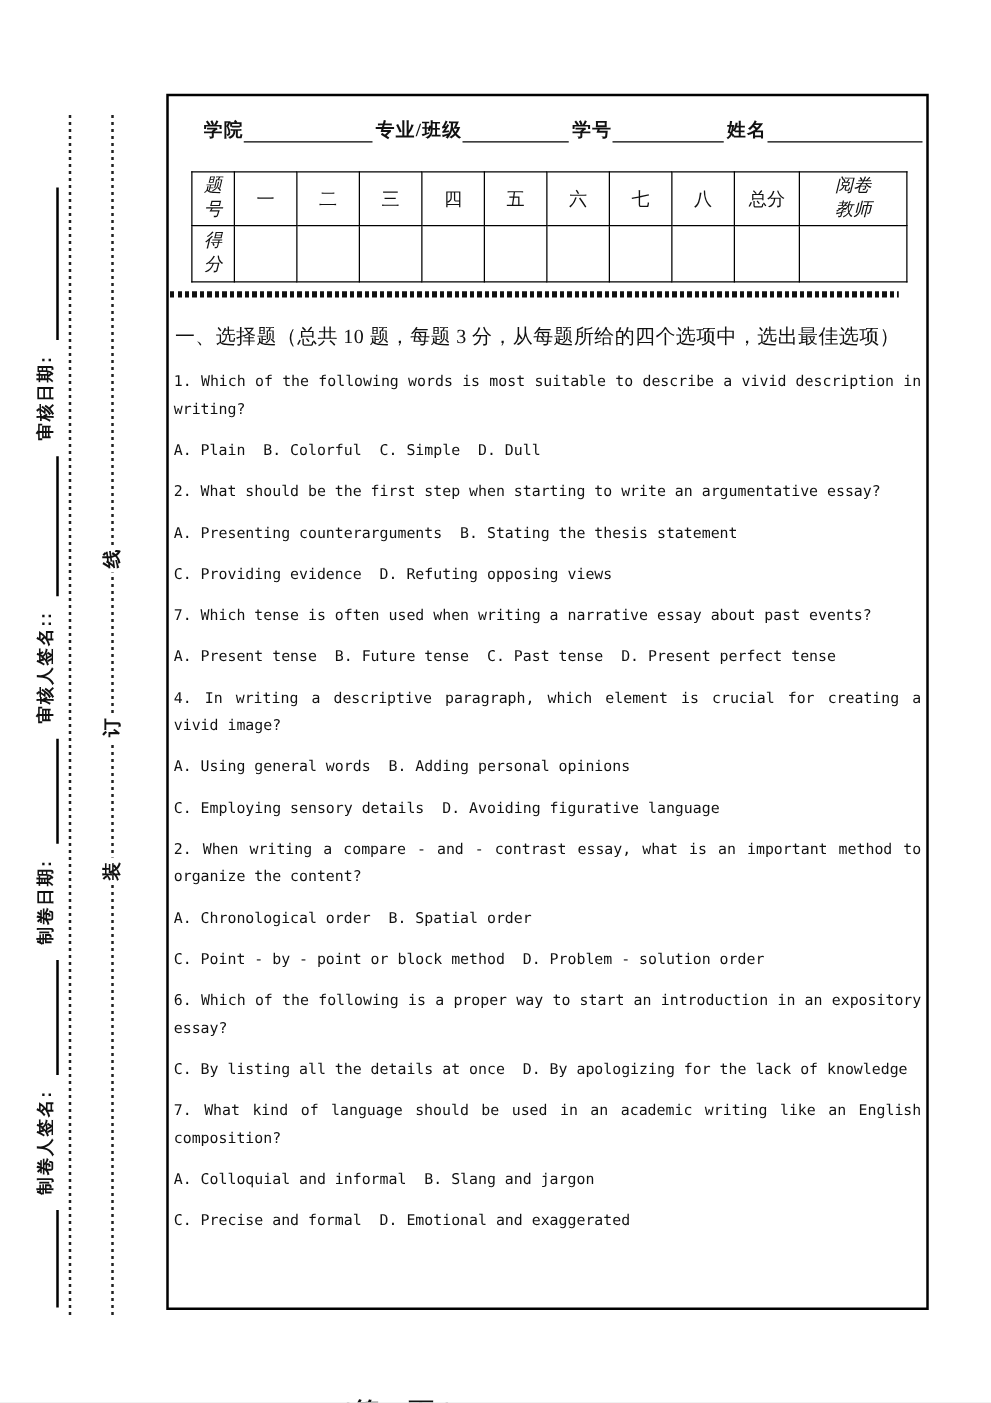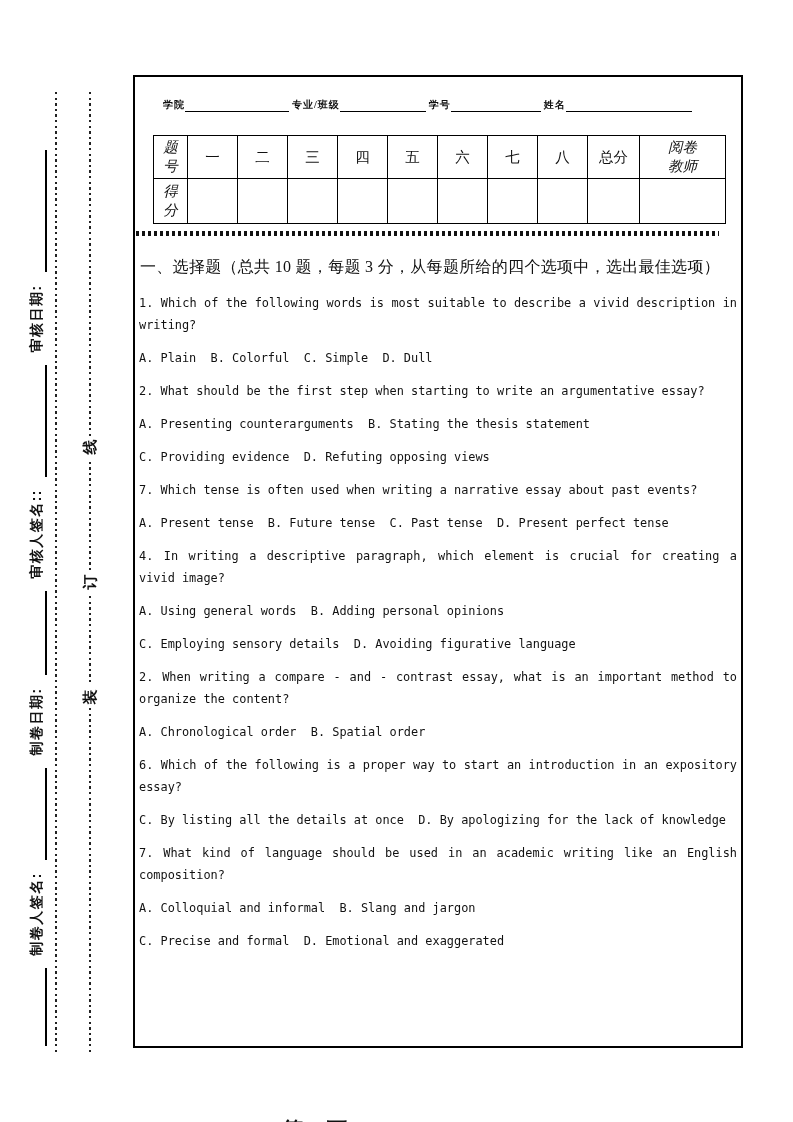--- a/index.html
+++ b/index.html
@@ -20,21 +20,21 @@
   .bind-char{position:absolute;left:79px;width:22px;height:22px;line-height:22px;text-align:center;
              font-size:15px;font-weight:bold;background:#fff;transform:rotate(-90deg);z-index:2;
              font-family:"Liberation Serif","DejaVu Serif",serif;}
 
   
   .frame{position:absolute;left:133px;top:75px;width:610px;height:973px;
          border:2px solid #000;box-sizing:border-box;background:#fff;}
   .title{margin:13px 4px 0;text-align:center;font-size:21px;font-weight:bold;
          letter-spacing:0.5px;white-space:nowrap;}
   .fields{margin:18px 0 0 28px;display:flex;align-items:flex-end;font-weight:bold;
-          font-size:10px;}
+          font-size:15px;}
   .f-label{white-space:nowrap;letter-spacing:1px;}
   .f-blank{display:inline-block;height:16px;border-bottom:1.6px solid #000;margin-right:3px;}
 
   .score-table{margin:23px 0 0 18px;border-collapse:collapse;table-layout:fixed;
                width:572px;font-size:14.5px;}
   .score-table td{border:1.6px solid #000;text-align:center;vertical-align:middle;padding:0;}
   .r-head td{height:42px;}
   .r-score td{height:44px;}
   .stack{display:inline-block;word-break:break-all;line-height:1.3;text-align:center;font-style:italic;}
   .w1{width:16px;}
@@ -148,20 +148,21 @@
 
       <p class="q">7. Which tense is often used when writing a narrative essay about past events?</p>
       <p class="q">A. Present tense  B. Future tense  C. Past tense  D. Present perfect tense</p>
 
       <p class="q">4. In writing a descriptive paragraph, which element is crucial for creating a vivid image?</p>
       <p class="q">A. Using general words  B. Adding personal opinions</p>
       <p class="q">C. Employing sensory details  D. Avoiding figurative language</p>
 
       <p class="q">2. When writing a compare - and - contrast essay, what is an important method to organize the content?</p>
       <p class="q">A. Chronological order  B. Spatial order</p>
+      <p class="q">C. Point - by - point or block method  D. Problem - solution order</p>
 
       <p class="q">6. Which of the following is a proper way to start an introduction in an expository essay?</p>
       <p class="q">C. By listing all the details at once  D. By apologizing for the lack of knowledge</p>
 
       <p class="q">7. What kind of language should be used in an academic writing like an English composition?</p>
       <p class="q">A. Colloquial and informal  B. Slang and jargon</p>
       <p class="q">C. Precise and formal  D. Emotional and exaggerated</p>
     </div>
   </div>
 

